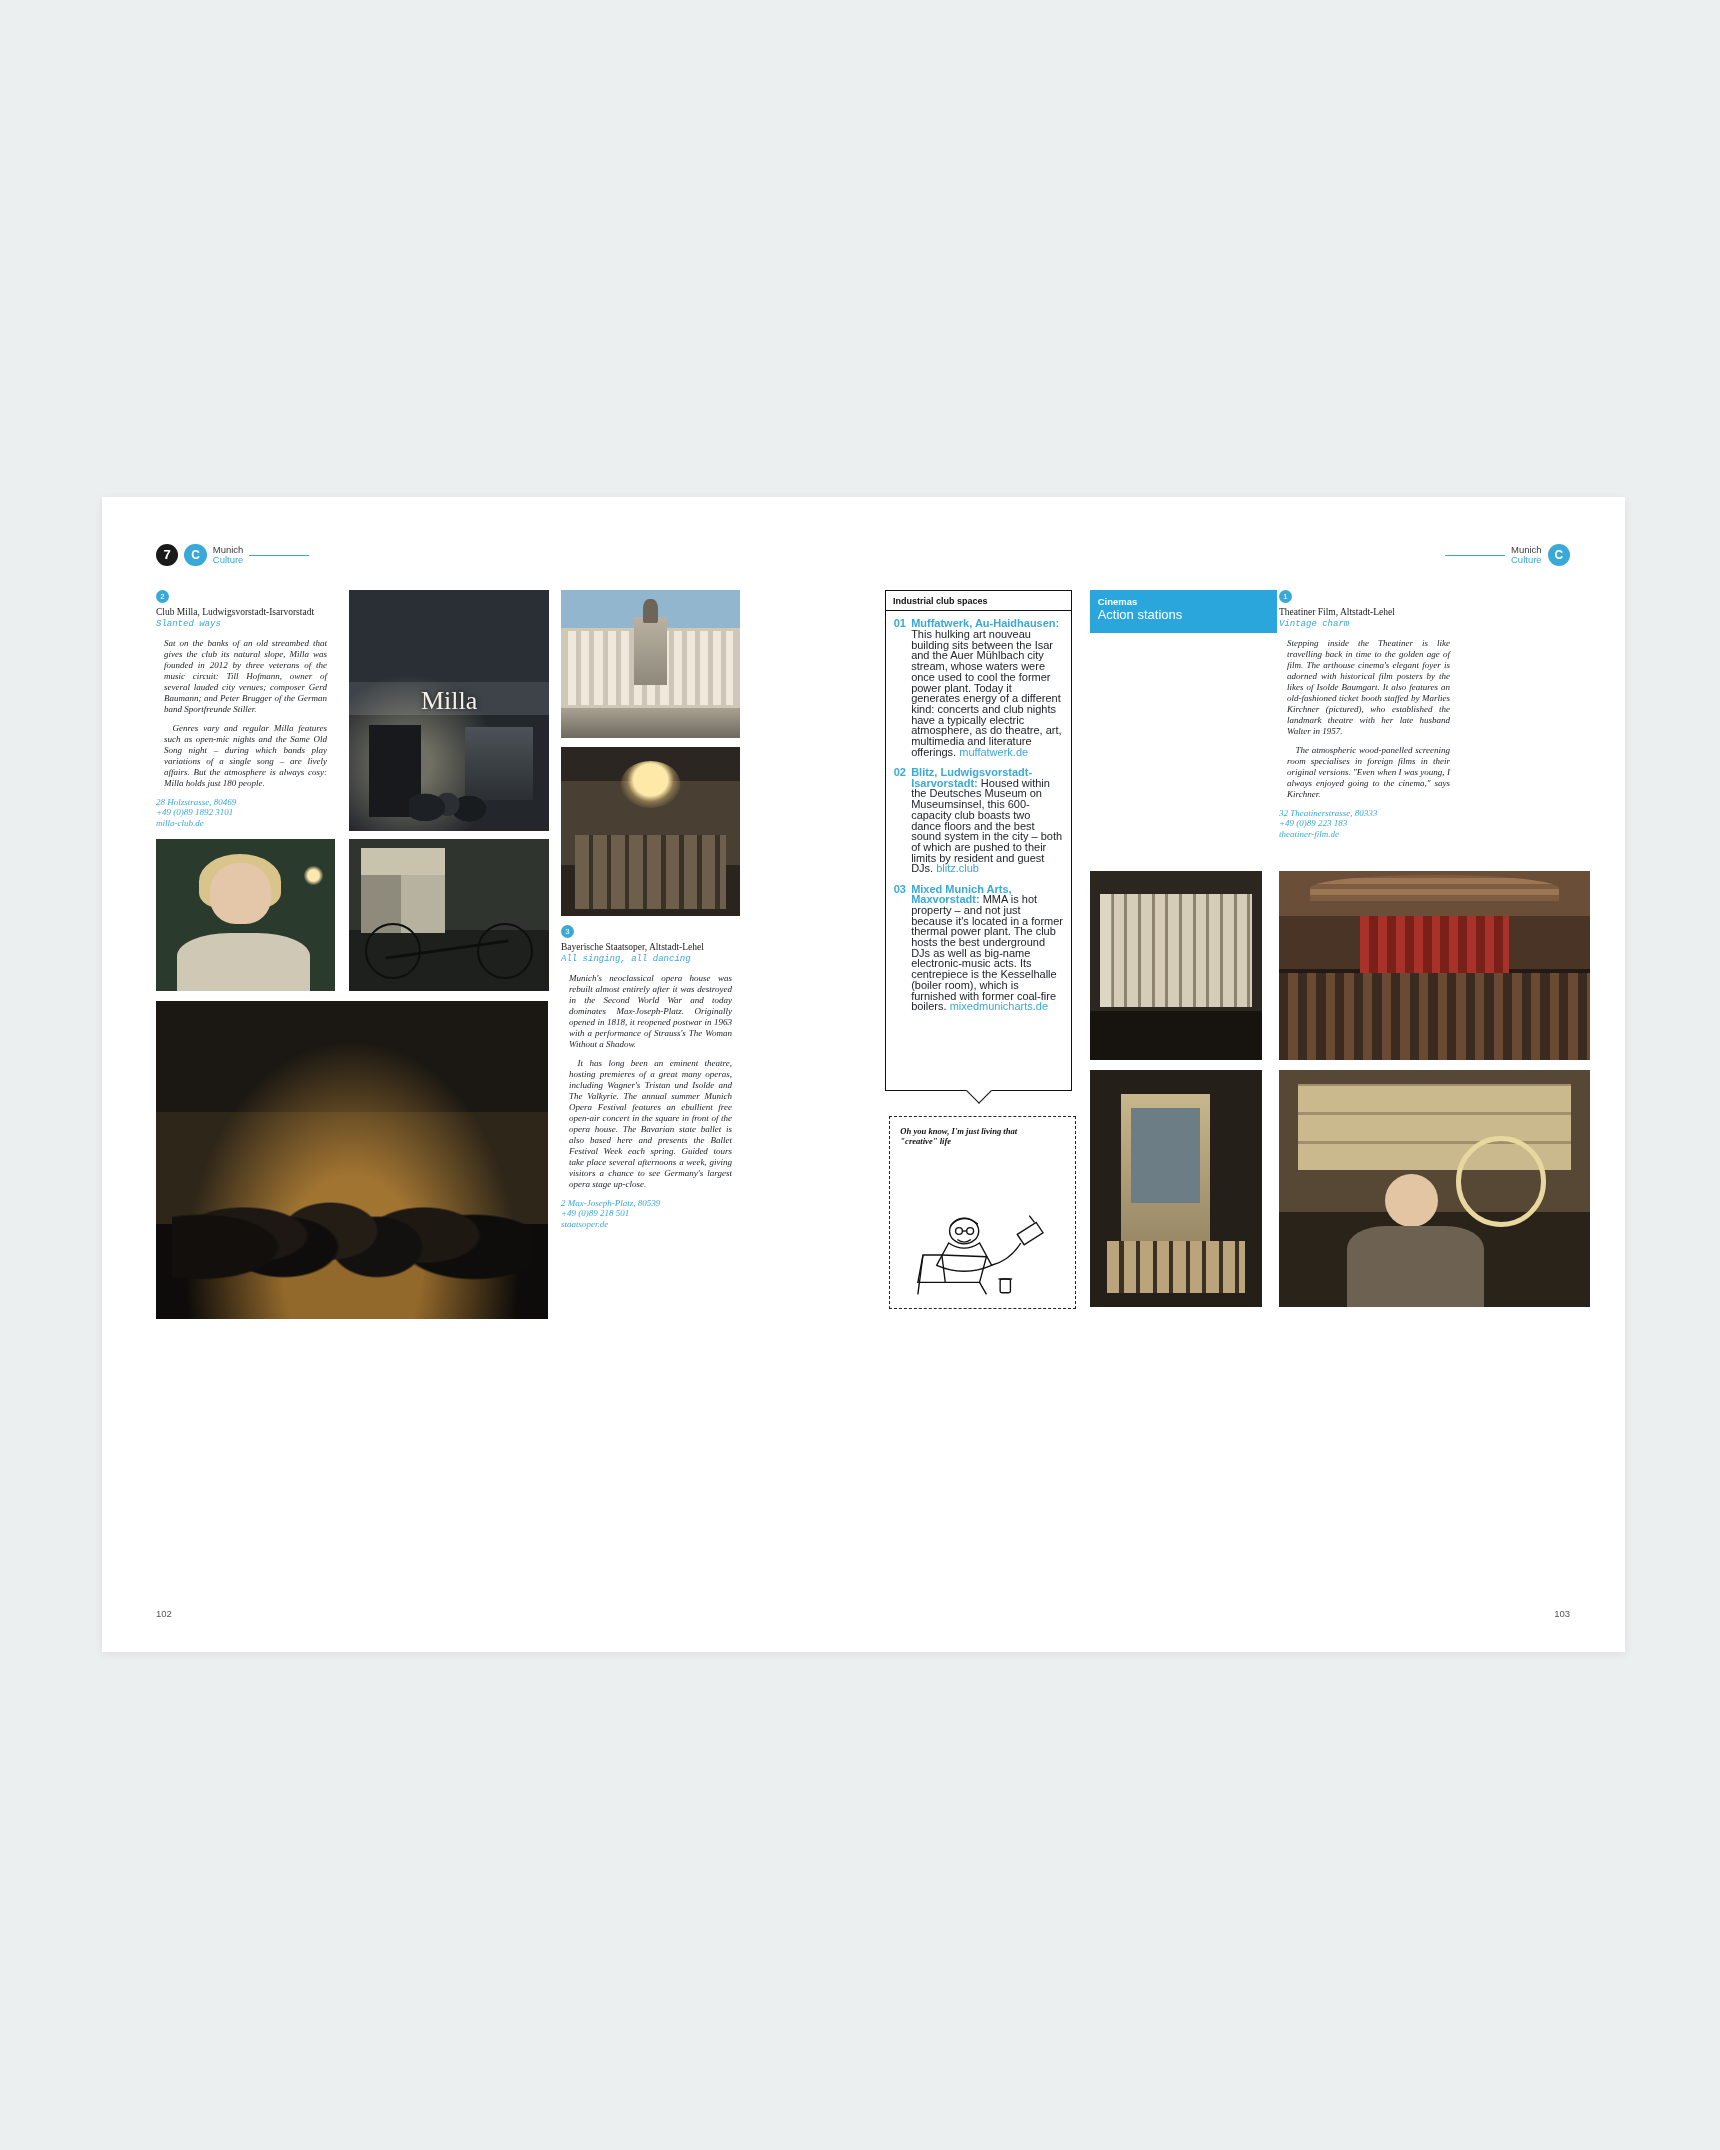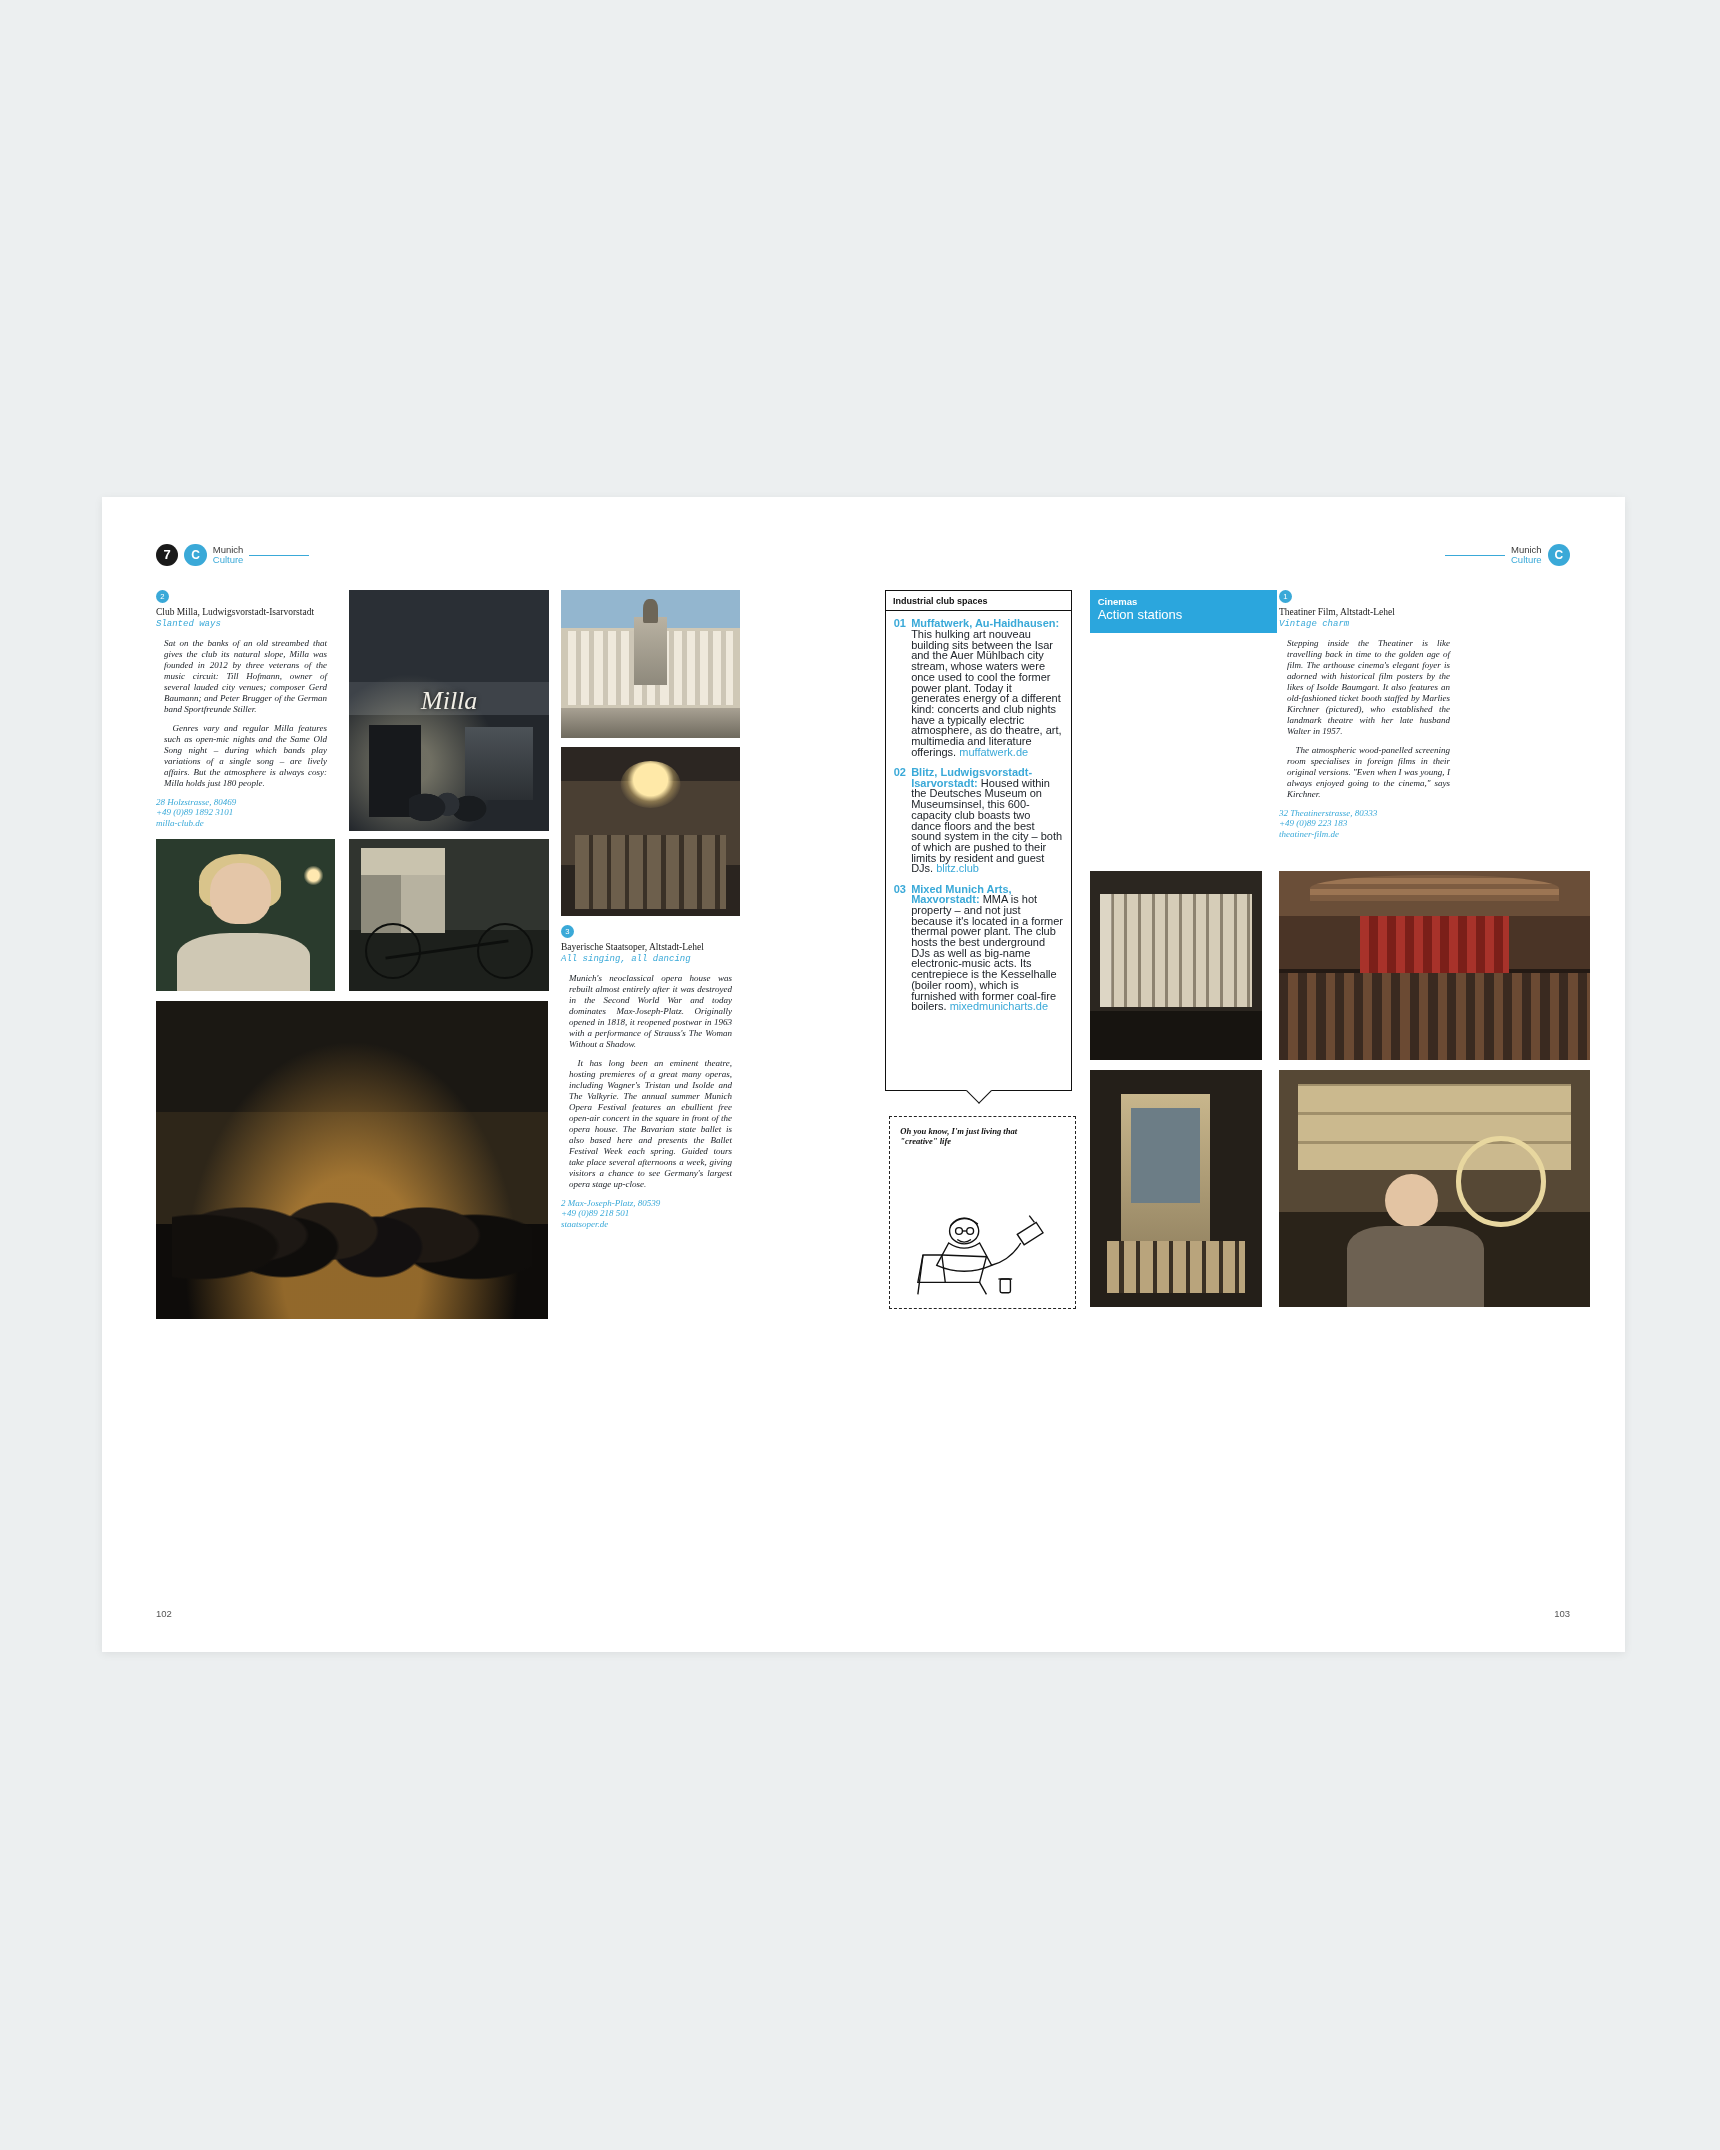--- a/index.html
+++ b/index.html
@@ -143,21 +143,20 @@
   
   .ph-milla .inner {
     background:
       radial-gradient(circle at 30% 72%, rgba(255,245,200,0.35) 0 10%, transparent 40%),
       linear-gradient(#2a2f35 0 38%, #3e4349 38% 52%, #23272c 52% 100%);
   }
   .milla-sign {
     position: absolute;
     left: 36%; top: 40%;
     font-family: "Liberation Serif", serif;
-    font-style: italic;
     font-size: 26px;
     color: #f2efe6;
     text-shadow: 0 0 5.2px rgba(0,0,0,.8);
   }
   .milla-door {
     position: absolute;
     left: 10%; top: 56%;
     width: 26%; height: 38%;
     background: #17191c;
   }

